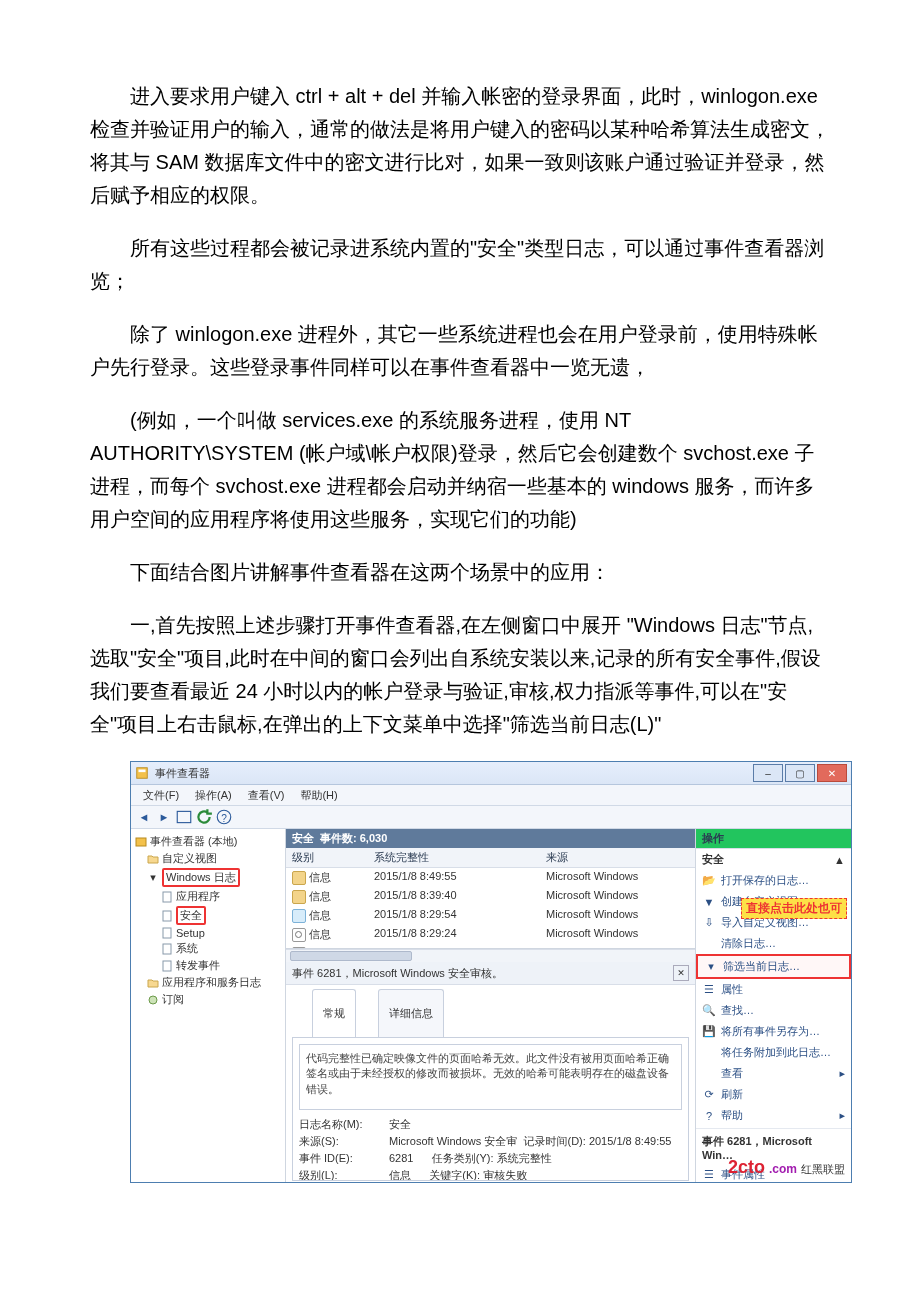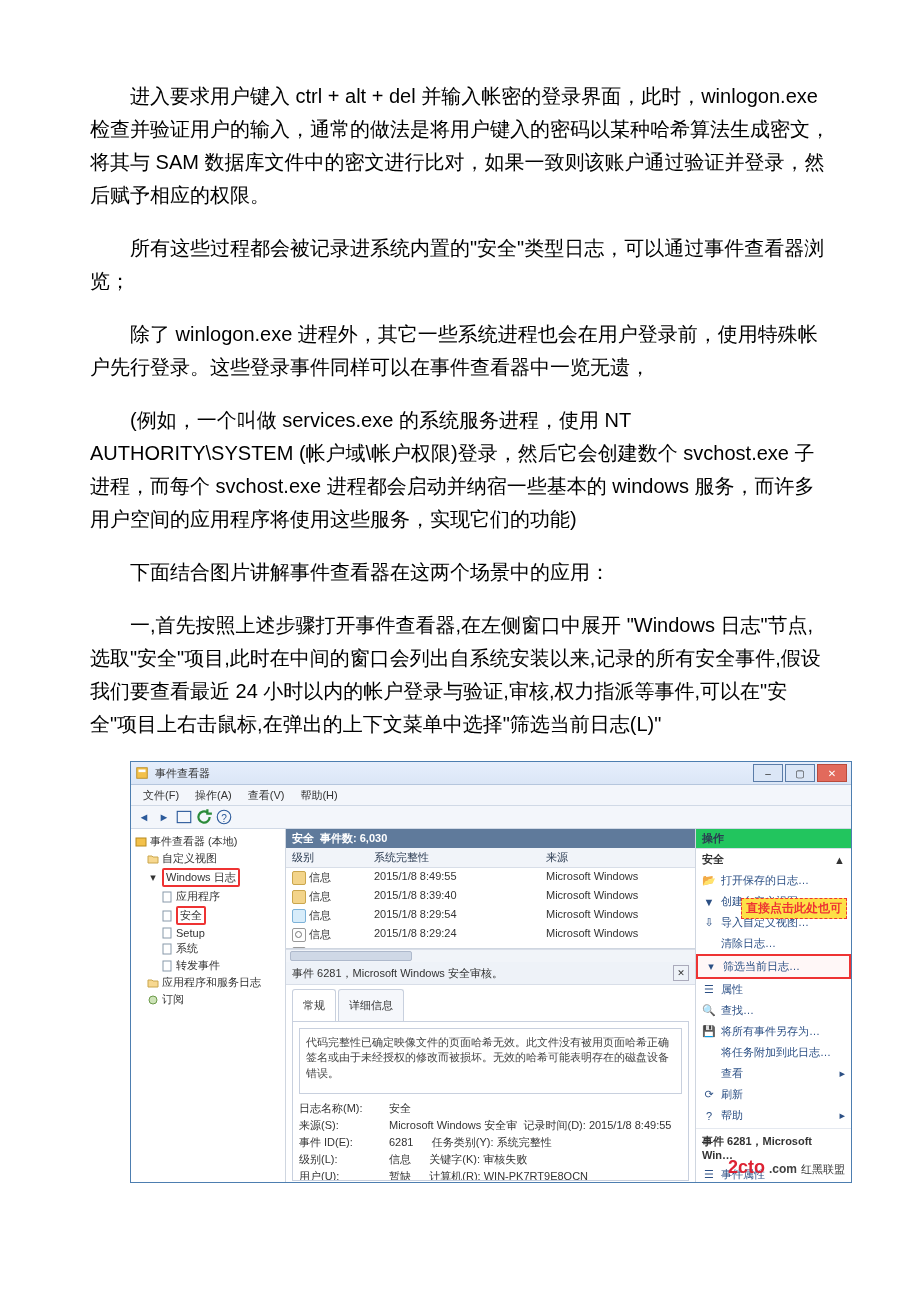--- a/index.html
+++ b/index.html
@@ -130,22 +130,22 @@
   .lvl-find:after{content:"";position:absolute;width:5px;height:5px;border:1px solid #777;border-radius:50%;left:2px;top:2px;}
 
   .detail-title{
     background:#eef2f8;padding:3px 6px;font-weight:normal;
     border-bottom:1px solid #d8dee8;
     display:flex;align-items:center;
   }
   .detail-title .x{margin-left:auto;width:14px;height:14px;border:1px solid #aab;display:flex;align-items:center;justify-content:center;font-size:9px;}
   .tabs{display:flex;gap:2px;padding:4px 6px 0;}
   .tab{
-    padding:8px 10px;border:1px solid #c8d0de;border-bottom:none;
-    background:#f5f7fb;border-radius:3px 3px 0 0;font-size:11px;
+    padding:16px 10px;border:1px solid #c8d0de;border-bottom:none;
+    background:#f5f7fb;border-radius:3px 3px 0 0;font-size:11px;margin-left:20px;
   }
   .tab.active{background:#fff;}
   .pane{
     margin:0 6px 4px;border:1px solid #c8d0de;padding:6px;
     flex:1;overflow:hidden;font-size:11px;color:#444;
   }
   .pane .msgbox{
     border:1px solid #c8d0de;background:#fff;padding:6px;margin-bottom:6px;
     line-height:1.4;
   }
@@ -482,16 +482,16 @@
           <span>事件属性</span>
         </div>
 
     </div>
   </div>
 
   <div class="callout">直接点击此处也可</div>
 
   <div class="watermark">
     <span>2cto</span>
-      <span style="color:#404040;font-size:12px">.com</span>
+      <span style="color:#a21caf;font-size:12px">.com</span>
     <span class="cn">红黑联盟</span>
   </div>
 </div>
 
 </body></html>

